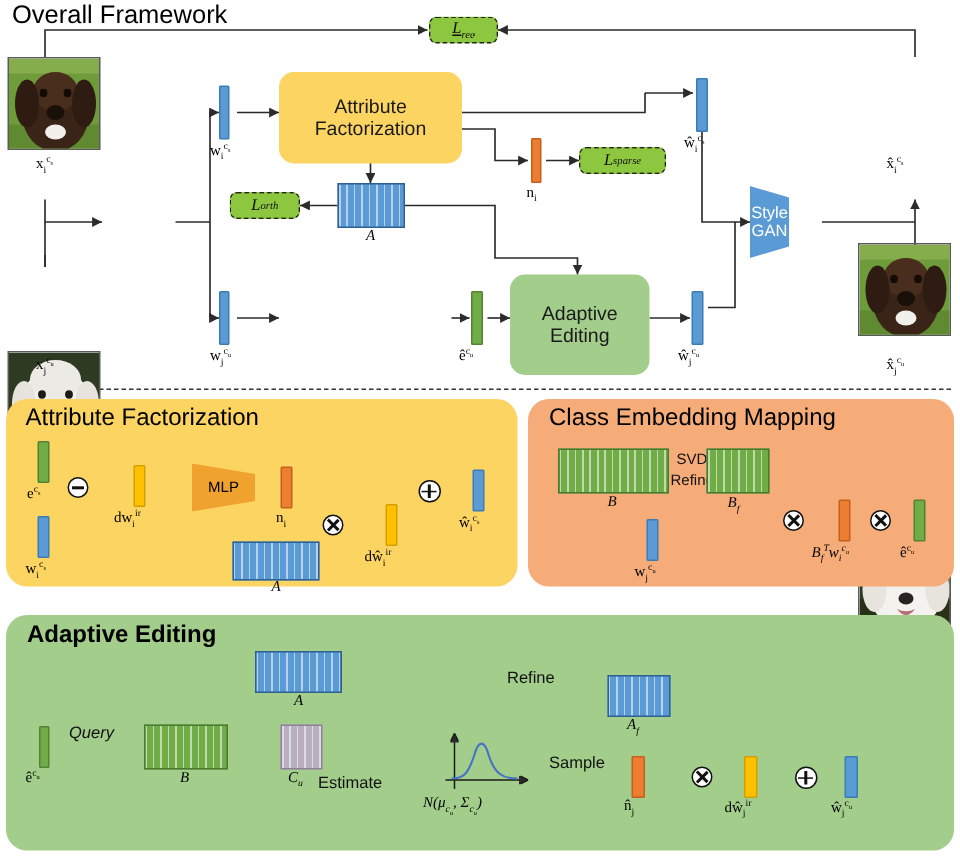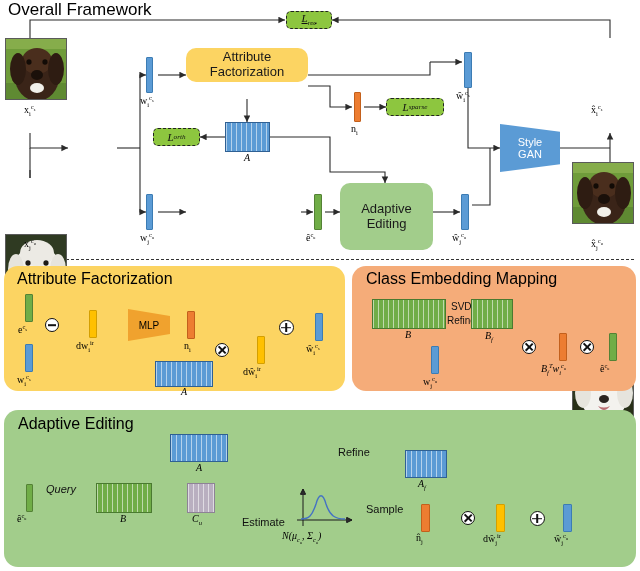--- a/index.html
+++ b/index.html
@@ -362,21 +362,21 @@
   </div>
   <div class="abs mlabel" style="left:24px; top:238px;">x<sub>j</sub><sup>c<sub>u</sub></sup></div>
 
 
   <div class="abs bar bar-blue" style="left:146px; top:57px; width:7px; height:36px;"></div>
   <div class="abs mlabel" style="left:140px; top:95px;">w<sub>i</sub><sup>c<sub>s</sub></sup></div>
 
   <div class="abs bar bar-blue" style="left:146px; top:194px; width:7px; height:36px;"></div>
   <div class="abs mlabel" style="left:140px; top:232px;">w<sub>j</sub><sup>c<sub>u</sub></sup></div>
 
-  <div class="abs procbox yellow" style="left:186px; top:48px; width:122px; height:34px;">
+  <div class="abs procbox yellow" style="left:186px; top:48px; width:122px; height:61px;">
     <div>
       <div>Attribute</div>
       <div>Factorization</div>
     </div>
   </div>
 
   <div class="abs matrix" style="left:225px; top:122px; width:45px; height:30px;"></div>
   <div class="abs mlabel italic" style="left:244px; top:153px;">A</div>
 
   <div class="abs loss" style="left:153px; top:128px; width:47px; height:18px;">L<sub>orth</sub></div>
@@ -396,21 +396,21 @@
       <div>Editing</div>
     </div>
   </div>
 
   <div class="abs bar bar-blue" style="left:464px; top:52px; width:8px; height:36px;"></div>
   <div class="abs mlabel" style="left:456px; top:90px;">ŵ<sub>i</sub><sup>c<sub>s</sub></sup></div>
 
   <div class="abs bar bar-blue" style="left:461px; top:194px; width:8px; height:36px;"></div>
   <div class="abs mlabel" style="left:452px; top:232px;">ŵ<sub>j</sub><sup>c<sub>u</sub></sup></div>
 
-  <div class="trap trap-blue" style="left:500px; top:124px; width:60px; height:48px; clip-path: polygon(0% 0%, 100% 16%, 100% 84%, 0% 100%);">
+  <div class="trap trap-blue" style="left:500px; top:124px; width:26px; height:48px; clip-path: polygon(0% 0%, 100% 16%, 100% 84%, 0% 100%);">
     <div>
       <div>Style</div>
       <div>GAN</div>
     </div>
   </div>
 
   <div class="abs photo" style="left:572px; top:38px; width:62px; height:62px;">
     <svg width="62" height="62" viewBox="0 0 62 62">
       <rect width="62" height="62" fill="#6f9c3a"></rect>
       <rect y="0" width="62" height="10" fill="#86ad4b"></rect>
@@ -496,42 +496,42 @@
 
   <div class="abs bar bar-orange" style="left:559px; top:333px; width:8px; height:28px;"></div>
   <div class="abs mlabel italic" style="left:541px; top:363px;">B<sub>f</sub><sup>T</sup>w<sub>i</sub><sup>c<sub>u</sub></sup></div>
 
   <div class="op op-times" style="left:587px; top:340px; width:14px; height:14px; margin-left:-7px;"></div>
 
   <div class="abs bar bar-green" style="left:609px; top:333px; width:8px; height:28px;"></div>
   <div class="abs mlabel" style="left:600px; top:363px;">ê<sup>c<sub>u</sub></sup></div>
 
   <div class="abs panel panel-green" style="left:4px; top:410px; width:632px; height:157px;"></div>
-  <div class="abs panel-title" style="left:18px; top:415px;">Adaptive Editing</div>
+  <div class="abs panel-title" style="left:18px; top:415px;font-weight:bold;">Adaptive Editing</div>
 
   <div class="abs bar bar-green" style="left:26px; top:484px; width:7px; height:28px;"></div>
   <div class="abs mlabel" style="left:17px; top:513px;">ê<sup>c<sub>u</sub></sup></div>
 
   <div class="abs anno" style="left:46px; top:483px;font-style:italic;">Query</div>
 
   <div class="abs matrix matrix-green" style="left:96px; top:483px; width:56px; height:30px;"></div>
   <div class="abs mlabel italic" style="left:120px; top:514px;">B</div>
 
   <div class="abs matrix matrix-gray" style="left:187px; top:483px; width:28px; height:30px;"></div>
   <div class="abs mlabel italic" style="left:192px; top:514px;">C<sub>u</sub></div>
 
   <div class="abs matrix" style="left:170px; top:434px; width:58px; height:28px;"></div>
   <div class="abs mlabel italic" style="left:196px; top:463px;">A</div>
 
   <div class="abs anno" style="left:338px; top:446px;">Refine</div>
 
   <div class="abs matrix" style="left:405px; top:450px; width:42px; height:28px;"></div>
   <div class="abs mlabel italic" style="left:418px; top:479px;">A<sub>f</sub></div>
 
-  <div class="abs anno" style="left:212px; top:516px;margin-left:30px;">Estimate</div>
+  <div class="abs anno" style="left:212px; top:516px;">Estimate</div>
 
   <div class="abs" style="left:295px; top:486px; width:60px; height:42px;">
     <svg width="60" height="42" viewBox="0 0 60 42">
       <g stroke="#1a1a1a" stroke-width="1" fill="none" marker-end="url(#ah)">
         <path d="M8,40 L8,3"></path>
         <path d="M2,34 L57,34"></path>
       </g>
       <path d="M2,34 L2,34" stroke="#1a1a1a"></path>
       <path d="M8,3 l-2.5,5 M8,3 l2.5,5" stroke="#1a1a1a" stroke-width="1" fill="none"></path>
       <path d="M57,34 l-5,-2.5 M57,34 l-5,2.5" stroke="#1a1a1a" stroke-width="1" fill="none"></path>

